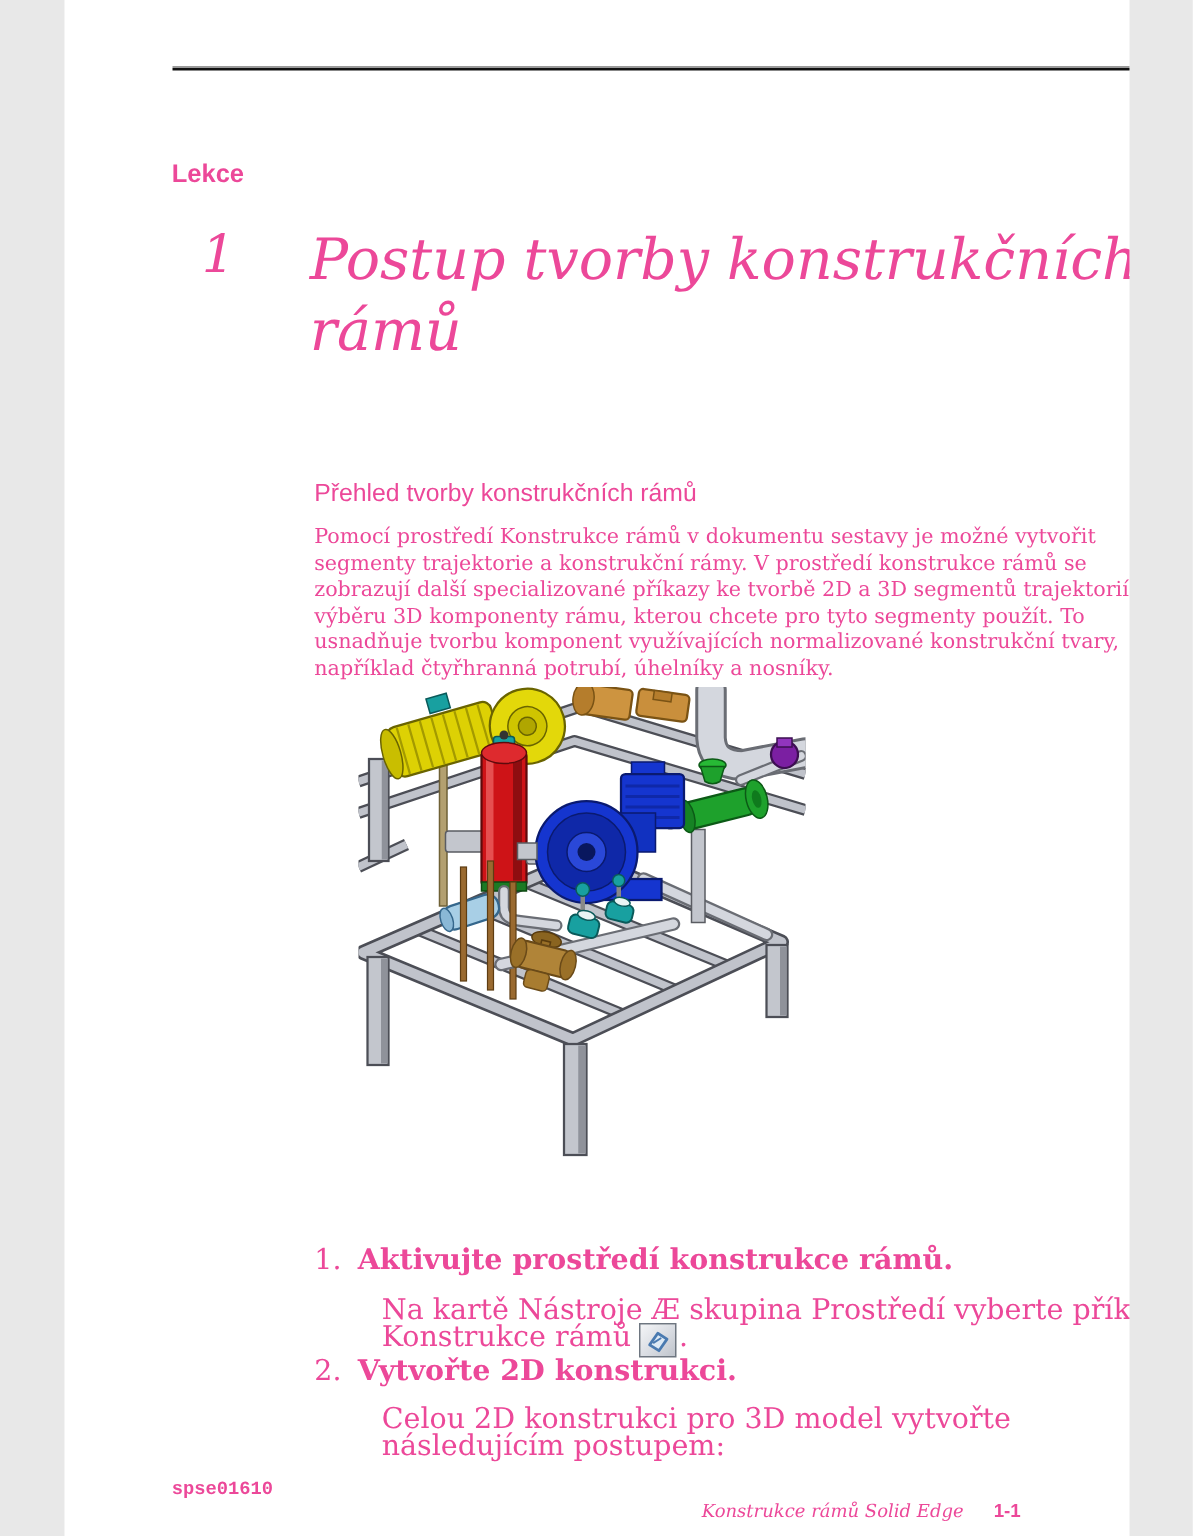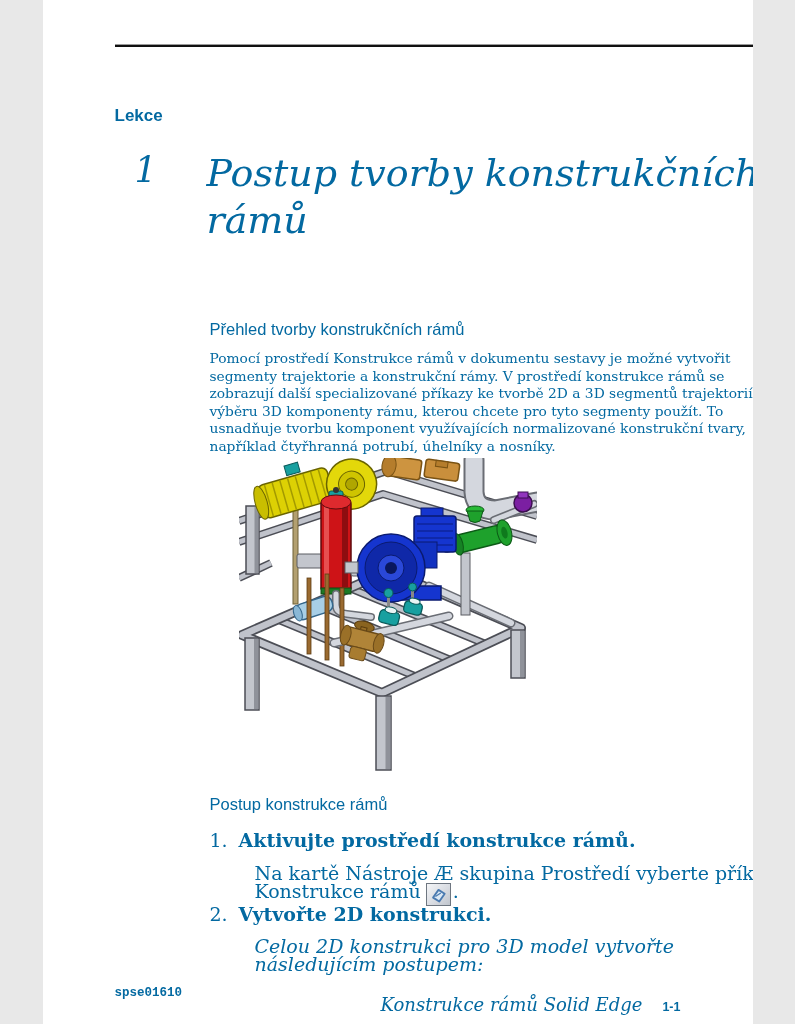--- a/index.html
+++ b/index.html
@@ -1,18 +1,18 @@
 <!DOCTYPE html>
 <html><head>
 <meta charset="utf-8">
 <style>
   html,body{margin:0;padding:0;background:#e8e8e8;}
   .page{
     position:relative;width:710px;height:1024px;margin:0 auto;
-    background:#ffffff;overflow:hidden;color:#0369a1;
+    background:#ffffff;overflow:hidden;color:#ec4899;
   }
   .sans{font-family:"Liberation Sans",sans-serif;}
   .serif{font-family:"DejaVu Serif",serif;}
   .abs{position:absolute;}
 
   .header-rule{
     left:72px;top:44px;width:651px;height:3px;
     background:linear-gradient(#9a9a9a 0 34%,#101010 34% 100%);
   }
   .kicker{left:72px;top:106px;font-size:17px;font-weight:bold;}
@@ -36,21 +36,21 @@
   .cmd-icon{
     display:inline-flex;width:23px;height:21px;vertical-align:-5px;
     margin:0 2px 0 5px;border:1px solid #6e7680;
     background:linear-gradient(135deg,#f4f5f7 0%,#d9dce2 55%,#bfc4cc 100%);
     align-items:center;justify-content:center;
   }
   .footer-left{left:72px;top:986px;font-size:12.5px;font-weight:bold;font-family:Liberation Mono, monospace;}
   .footer-right{
     right:72px;top:984px;display:flex;align-items:baseline;gap:20px;
   }
-  .book-title{font-size:18px;font-style:italic;}
+  .book-title{font-size:12px;font-style:italic;}
   .page-number{font-size:12.5px;font-weight:bold;margin-top:16px;}
 
   
   .beam-dark{fill:none;stroke:#4c4e56;stroke-width:10;stroke-linejoin:round;}
   .beam-light{fill:none;stroke:#c0c3cb;stroke-width:6.5;stroke-linejoin:round;}
   .beam-dark.thin{stroke-width:8;}
   .beam-light.thin{stroke-width:5;}
   .pipe-dark{fill:none;stroke:#6a6d74;stroke-linecap:round;stroke-linejoin:round;}
   .pipe-light{fill:none;stroke:#d4d7de;stroke-linecap:round;stroke-linejoin:round;}
 </style>
@@ -211,38 +211,37 @@
         <ellipse cx="122" cy="168" rx="10" ry="5" fill="#8a6420" stroke="#5a3c0e"></ellipse>
         <rect x="119" y="169" width="6" height="6" fill="#9a7028" stroke="#5a3c0e"></rect>
         <rect x="104" y="172" width="38" height="18" rx="6" fill="#b08438" stroke="#6a4a18" stroke-width="1.5"></rect>
         <ellipse cx="106" cy="181" rx="5" ry="10" fill="#9a7028" stroke="#6a4a18"></ellipse>
         <ellipse cx="140" cy="181" rx="5" ry="10" fill="#9a7028" stroke="#6a4a18"></ellipse>
         <rect x="114" y="190" width="16" height="12" rx="3" fill="#a87c30" stroke="#6a4a18"></rect>
       </g>
     </svg>
   </div>
 
-  <div class="abs section-heading proc-heading sans">Postup konstrukce rámů</div>
 
   <div class="abs step-row serif" style="top:829px;">
     <span class="step-num">1.</span><span class="step-title">Aktivujte prostředí konstrukce rámů.</span>
   </div>
   <div class="abs step-body serif" style="top:864px;">
     <span>Na kartě Nástroje Æ skupina Prostředí vyberte příkaz Konstrukce rámů</span><span class="cmd-icon">
         <svg width="19" height="17" viewBox="0 0 24 22">
           <path d="M5,15 L12,5 L20,10 L13,20 Z" fill="#dce9f5" stroke="#4a7ab0" stroke-width="2.4" stroke-linejoin="round"></path>
           <path d="M8,13.5 L15,9" stroke="#4a7ab0" stroke-width="1.6"></path>
         </svg>
       </span><span>.</span>
   </div>
 
   <div class="abs step-row serif" style="top:903px;">
     <span class="step-num">2.</span><span class="step-title">Vytvořte 2D konstrukci.</span>
   </div>
-  <div class="abs step-body serif" style="top:937px;font-style:italic;">Celou 2D konstrukci pro 3D model vytvořte následujícím postupem:</div>
+  <div class="abs step-body serif" style="top:937px;">Celou 2D konstrukci pro 3D model vytvořte následujícím postupem:</div>
 
   <div class="abs footer-left sans">spse01610</div>
   <div class="abs footer-right">
     <span class="book-title serif">Konstrukce rámů Solid Edge</span>
     <span class="page-number sans">1-1</span>
   </div>
 
 </div>
 
 </body></html>

